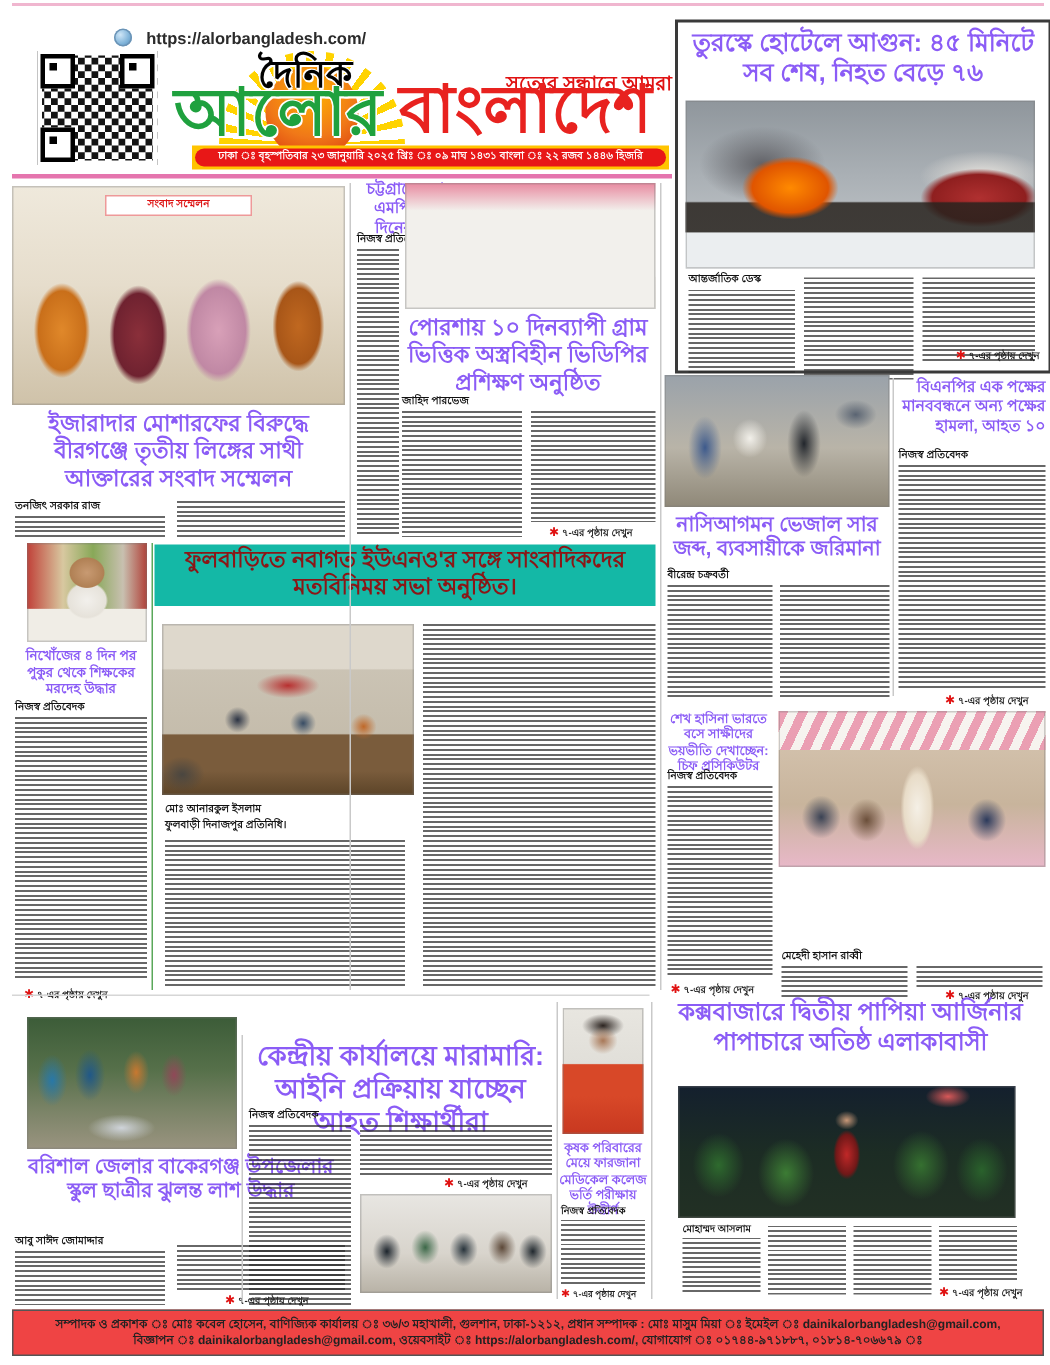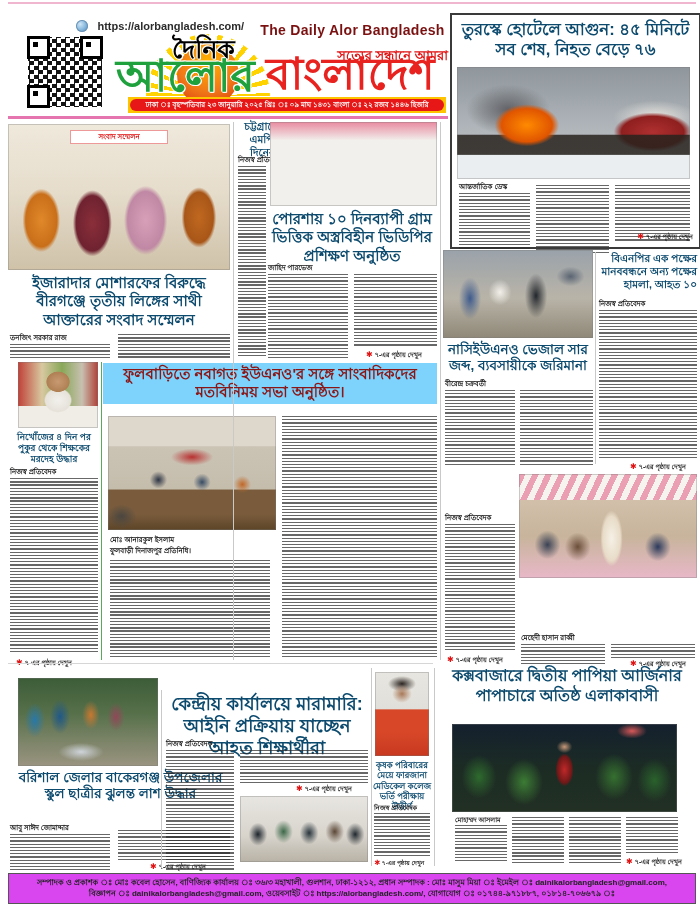--- a/index.html
+++ b/index.html
@@ -1,19 +1,19 @@
 <!DOCTYPE html>
 <html><head>
 <meta charset="utf-8">
 <style>
   html,body{margin:0;padding:0;background:#fff;}
   #page{position:relative;width:700px;height:910px;background:#fff;overflow:hidden;
         font-family:"Liberation Sans","DejaVu Sans",sans-serif;color:#111;}
   .abs{position:absolute;}
-  .hl{font-weight:800;color:#0c4a6e;text-align:center;line-height:1.22;}
+  .hl{font-weight:800;color:#8b5cf6;text-align:center;line-height:1.22;}
   .by{font-size:7px;font-weight:bold;color:#111;line-height:1.1;}
   .tb{background-image:repeating-linear-gradient(180deg,rgba(45,45,45,.72) 0 1.3px,rgba(0,0,0,0) 1.3px 3.2px);
       color:transparent;font-size:5px;line-height:3.2px;overflow:hidden;word-break:break-all;}
   .pg7{font-size:6.5px;font-weight:bold;color:#222;white-space:nowrap;}
   .pg7 .st{color:#e01212;font-size:8px;margin-right:2px;}
   .vline{width:1px;background:#c9c9c9;}
   .hline{height:1px;background:#d6d6d6;}
   .photo{box-shadow:0 0 0 1px rgba(120,120,120,.35) inset;}
   .cap{font-size:7px;font-weight:bold;color:#111;line-height:1.15;}
   
@@ -23,21 +23,21 @@
      background:radial-gradient(circle at 50% 28%,#ffb300 0%,#f07818 55%,#d8320f 100%);}
   .outline-w{text-shadow:-1px 0 #fff,1px 0 #fff,0 -1px #fff,0 1px #fff,1px 1px #fff,-1px -1px #fff;}
   .qr{background:repeating-conic-gradient(#141414 0 90deg,#ffffff 0 180deg) 0 0/9px 9px #fff;
       box-shadow:0 0 0 3px #fff inset;}
   .qrc{position:absolute;width:17px;height:17px;border:3px solid #000;background:#fff;}
   .qrc:after{content:"";position:absolute;left:3px;top:3px;width:5px;height:5px;background:#000;}
   .datebar{background:#ffc400;}
   .datepill{position:absolute;left:2px;right:2px;top:2px;bottom:2px;border-radius:8px;background:#e81717;
       color:#fff;font-size:7px;font-weight:bold;text-align:center;line-height:11px;overflow:hidden;}
   .firebox{border:2px solid #3a3a3a;background:#fff;}
-  .yhl{background:#7dd3fc;color:#8b1616;}
+  .yhl{background:#14b8a6;color:#8b1616;}
   .banner{background:#fff;color:#d11;border:1px solid #e99;font-size:7px;font-weight:bold;text-align:center;line-height:11px;}
 </style>
 </head>
 <body>
 
 <div id="page">
 
   <div class="abs" style="left:8px;top:2px;width:688px;height:2px;background:#f0b6cf;"></div>
 
   <div class="abs" style="left:76px;top:16px;height:14px;">
@@ -45,21 +45,20 @@
       background:radial-gradient(circle at 35% 35%,#cfe6f7 0%,#7fb3d9 55%,#4a7fae 100%);box-shadow:0 0 0 1px #6b93b5 inset;"></span>
     <span style="font-size:11px;font-weight:600;color:#2b2b2b;margin-left:5px;">https://alorbangladesh.com/</span>
   </div>
 
   <div class="abs qr" style="left:25px;top:34px;width:80px;height:76px;">
     <span class="qrc" style="left:2px;top:2px;"></span>
     <span class="qrc" style="right:2px;top:2px;"></span>
     <span class="qrc" style="left:2px;bottom:2px;"></span>
   </div>
 
-  <div class="abs" style="left:255px;top:22px;width:195px;font-size:14px;font-weight:800;color:#7a1010;text-align:center;letter-spacing:.3px;">The Daily Alor Bangladesh</div>
 
   <div class="abs sunrays" style="left:146px;top:34px;"></div>
   <div class="abs sundisc" style="left:177px;top:44px;"></div>
 
   <div class="abs outline-w" style="left:172px;top:30px;font-size:25px;font-weight:900;color:#000;">দৈনিক</div>
 
   <div class="abs" style="left:300px;top:46px;width:148px;text-align:right;font-size:13px;font-weight:800;color:#e01212;">সত্যের সন্ধানে আমরা</div>
 
   <div class="abs" style="left:266px;top:52px;font-size:44px;font-weight:900;color:#e8221f;line-height:1;">বাংলাদেশ</div>
   <div class="abs outline-w" style="left:116px;top:54px;font-size:44px;font-weight:900;color:#1fa13e;line-height:1;">আলোর</div>
@@ -124,32 +123,33 @@
     <span class="st">✱</span><span>৭-এর পৃষ্ঠায় দেখুন</span>
   </div>
 
   <div class="abs photo" style="left:443px;top:250px;width:150px;height:88px;
     background:
       radial-gradient(ellipse 16px 30px at 18% 55%,#3d5a8c 0%,rgba(61,90,140,0) 70%),
       radial-gradient(ellipse 16px 18px at 38% 48%,#f2f0ea 0%,rgba(242,240,234,0) 72%),
       radial-gradient(ellipse 16px 32px at 62% 52%,#22262c 0%,rgba(34,38,44,0) 70%),
       radial-gradient(ellipse 20px 14px at 85% 30%,#5a6472 0%,rgba(90,100,114,0) 70%),
       linear-gradient(180deg,#9aa2aa 0%,#b9b4a8 55%,#8f8878 100%);"></div>
-  <div class="abs hl" style="left:443px;top:342px;width:150px;font-size:13.5px;">নাসিইউএনও ভেজাল সার জব্দ, ব্যবসায়ীকে জরিমানা</div>
+  <div class="abs hl" style="left:443px;top:342px;width:150px;font-size:13.5px;">নাসিআগমন ভেজাল সার জব্দ, ব্যবসায়ীকে জরিমানা</div>
   <div class="abs by" style="left:445px;top:380px;">বীরেন্দ্র চক্রবর্তী</div>
   <div class="abs tb" style="left:445px;top:390px;width:70px;height:76px;"></div>
   <div class="abs tb" style="left:520px;top:390px;width:73px;height:76px;"></div>
 
   <div class="abs hl" style="left:597px;top:252px;width:100px;font-size:10.5px;text-align:right;">বিএনপির এক পক্ষের মানববন্ধনে অন্য পক্ষের হামলা, আহত ১০</div>
   <div class="abs by" style="left:599px;top:300px;">নিজস্ব প্রতিবেদক</div>
   <div class="abs tb" style="left:599px;top:310px;width:98px;height:150px;"></div>
   <div class="abs pg7" style="left:630px;top:462px;">
     <span class="st">✱</span><span>৭-এর পৃষ্ঠায় দেখুন</span>
   </div>
 
+  <div class="abs hl" style="left:443px;top:474px;width:72px;font-size:8.5px;">শেখ হাসিনা ভারতে বসে সাক্ষীদের ভয়ভীতি দেখাচ্ছেন: চিফ প্রসিকিউটর</div>
   <div class="abs by" style="left:445px;top:514px;">নিজস্ব প্রতিবেদক</div>
   <div class="abs tb" style="left:445px;top:524px;width:70px;height:128px;"></div>
   <div class="abs pg7" style="left:447px;top:655px;">
     <span class="st">✱</span><span>৭-এর পৃষ্ঠায় দেখুন</span>
   </div>
 
   <div class="abs photo" style="left:519px;top:474px;width:178px;height:104px;
     background:
       repeating-linear-gradient(115deg,rgba(240,150,180,.8) 0 6px,rgba(255,255,255,.8) 6px 12px) 0 0/100% 26px no-repeat,
       radial-gradient(ellipse 16px 40px at 52% 62%,#f5f0e6 0%,#e8dcc8 55%,rgba(232,220,200,0) 70%),
@@ -260,18 +260,18 @@
 
   <div class="abs vline" style="left:233px;top:122px;height:538px;"></div>
   <div class="abs vline" style="left:440px;top:122px;height:538px;"></div>
   <div class="abs vline" style="left:595px;top:252px;height:212px;"></div>
   <div class="abs" style="left:101px;top:362px;width:1px;height:298px;background:#5aa85a;"></div>
   <div class="abs hline" style="left:8px;top:663px;width:425px;"></div>
   <div class="abs vline" style="left:161px;top:690px;height:178px;"></div>
   <div class="abs vline" style="left:371px;top:668px;height:198px;"></div>
   <div class="abs vline" style="left:434px;top:668px;height:198px;"></div>
 
-  <div class="abs" style="left:8px;top:873px;width:686px;height:29px;border:1px solid #555;background:#d946ef;text-align:center;">
+  <div class="abs" style="left:8px;top:873px;width:686px;height:29px;border:1px solid #555;background:#ef4444;text-align:center;">
     <div style="font-size:8px;font-weight:bold;color:#222;margin-top:3px;line-height:1.4;">সম্পাদক ও প্রকাশক ঃ মোঃ কবেল হোসেন, বাণিজ্যিক কার্যালয় ঃ ৩৬/৩ মহাখালী, গুলশান, ঢাকা-১২১২, প্রধান সম্পাদক : মোঃ মাসুম মিয়া ঃ ইমেইল ঃ dainikalorbangladesh@gmail.com,</div>
     <div style="font-size:8px;font-weight:bold;color:#222;line-height:1.4;">বিজ্ঞাপন ঃ dainikalorbangladesh@gmail.com, ওয়েবসাইট ঃ  https://alorbangladesh.com/, যোগাযোগ ঃ ০১৭৪৪-৯৭১৮৮৭, ০১৮১৪-৭০৬৬৭৯ ঃ</div>
   </div>
 
 </div>
 
 </body></html>

